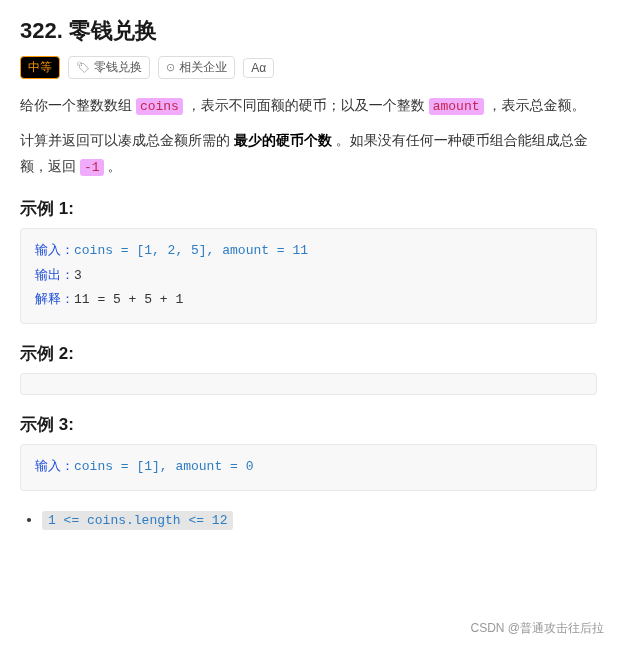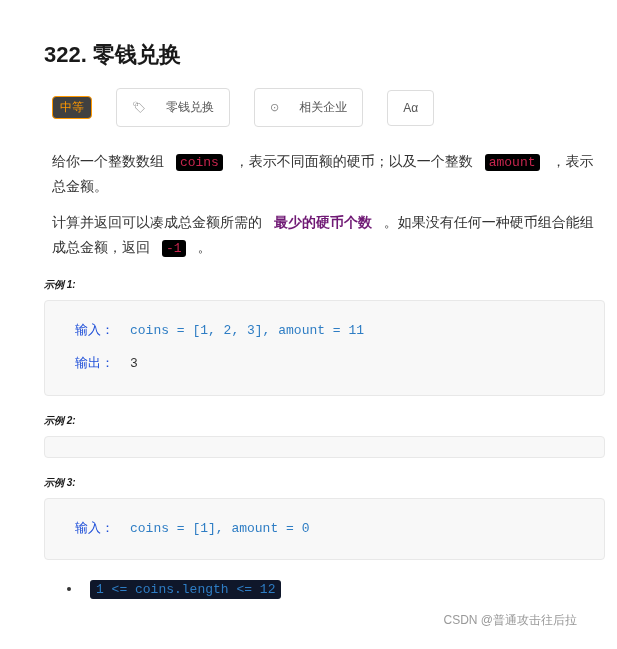--- a/index.html
+++ b/index.html
@@ -1,15 +1,15 @@
 <!DOCTYPE html>
 <html><head>
   <meta charset="utf-8">
   <style>
-    * { margin: 8px; padding: 0; box-sizing: border-box; }
+    * { margin: 0; padding: 0; box-sizing: border-box; }
     body {
       font-family: -apple-system, BlinkMacSystemFont, "Segoe UI", "PingFang SC", "Hiragino Sans GB", "Microsoft YaHei", sans-serif;
       background: #fff;
       color: #333;
       font-size: 14px;
       padding: 16px 20px;
       width: 617px;
       min-height: 649px;
     }
     .title {
@@ -39,37 +39,36 @@
     }
     .tag-icon { font-size: 11px; color: #888; }
     .description {
       font-size: 14px;
       line-height: 1.8;
       color: #333;
       margin-bottom: 8px;
     }
     .description .code-inline {
       font-family: "SFMono-Regular", Consolas, "Liberation Mono", Menlo, monospace;
-      background: #000000;
+      background: #f0abfc;
       border-radius: 3px;
       padding: 1px 4px;
       font-size: 13px;
       color: #c7254e;
     }
     .highlight-bold {
       font-weight: bold;
-      color: #701a75;
+      color: #000000;
     }
     .section-title {
-      font-size: 10px;
+      font-size: 17px;
       font-weight: bold;
       color: #1a1a1a;
       margin-top: 18px;
       margin-bottom: 8px;
-      font-style: italic;
     }
     .example-box {
       background: #f8f8f8;
       border: 1px solid #e8e8e8;
       border-radius: 4px;
       padding: 10px 14px;
       font-family: "SFMono-Regular", Consolas, "Liberation Mono", Menlo, monospace;
       font-size: 13px;
       line-height: 1.9;
       color: #333;
@@ -86,42 +85,42 @@
       padding-left: 22px;
       margin-top: 8px;
     }
     .hint-list li {
       margin-bottom: 10px;
       font-size: 13px;
       line-height: 1.7;
     }
     .hint-list li .code-hint {
       font-family: "SFMono-Regular", Consolas, "Liberation Mono", Menlo, monospace;
-      background: #0f172a;
+      background: #e5e5e5;
       border-radius: 3px;
       padding: 2px 6px;
       color: #2e7dc4;
       font-size: 13px;
     }
     .footer-watermark {
       position: fixed;
       bottom: 12px;
-      right: 32px;
+      right: 13px;
       font-size: 12px;
       color: #999;
     }
     .divider-space { margin-top: 10px; }
   </style>
 </head>
 <body>
 
 <h1 class="title">322. 零钱兑换</h1>
 
 <div class="tags-row">
-  <span class="tag" style="color:#ff9800; border-color:#ff9800; background:#404040;">中等</span>
+  <span class="tag" style="color:#ff9800; border-color:#ff9800; background:#000000;">中等</span>
   <span class="tag">
     <span class="tag-icon">🏷</span>
     <span>零钱兑换</span>
   </span>
   <span class="tag">
     <span class="tag-icon">⊙</span>
     <span>相关企业</span>
   </span>
   <span class="tag">
     <span>Aα</span>
@@ -135,24 +134,27 @@
   <div class="divider-space"></div>
   <p>
     计算并返回可以凑成总金额所需的 <span class="highlight-bold">最少的硬币个数</span> 。如果没有任何一种硬币组合能组成总金额，返回 <code class="code-inline">-1</code> 。
   </p>
   <div class="divider-space"></div>
 </div>
 
 <div class="section-title">示例 1:</div>
 <div class="example-box">
   <div>
-    <span class="label">输入：</span><span class="code-val">coins = [1, 2, 3], amount = 11</span>
+    <span class="label">输入：</span><span class="code-val">coins = [1, 2, 5], amount = 11</span>
   </div>
   <div>
     <span class="label">输出：</span><span class="output-val">3</span>
+  </div>
+  <div>
+    <span class="label">解释：</span><span class="output-val">11 = 5 + 5 + 1</span>
   </div>
 </div>
 
 <div class="section-title">示例 2:</div>
 <div class="example-box">
 </div>
 
 <div class="section-title">示例 3:</div>
 <div class="example-box">
   <div>

